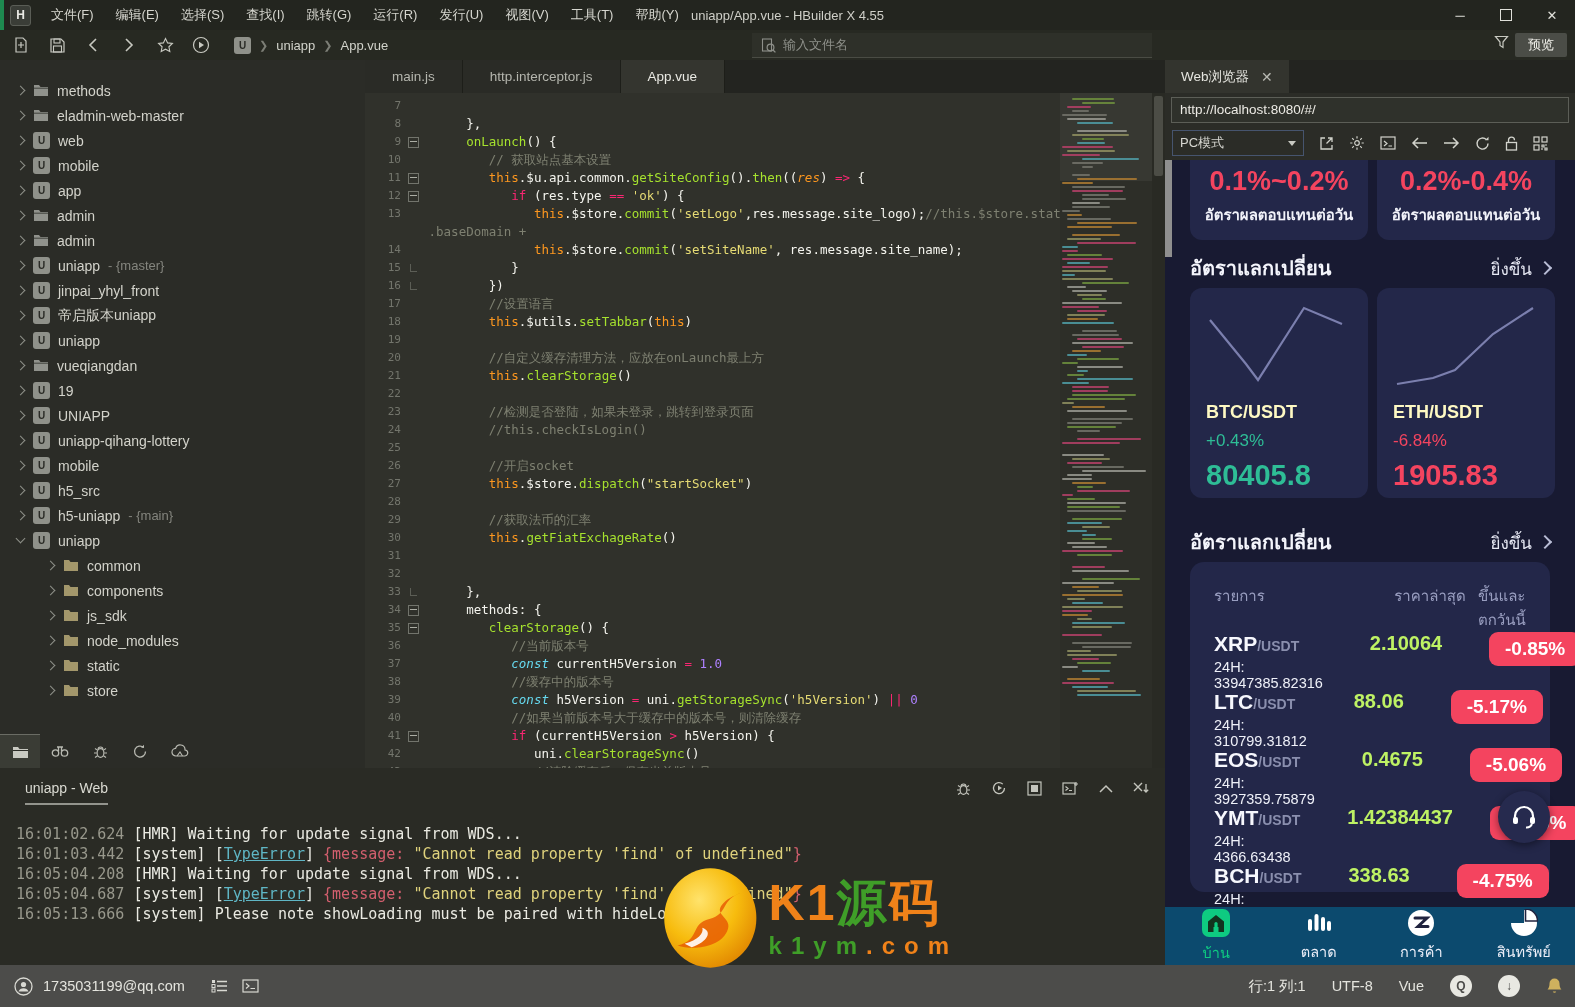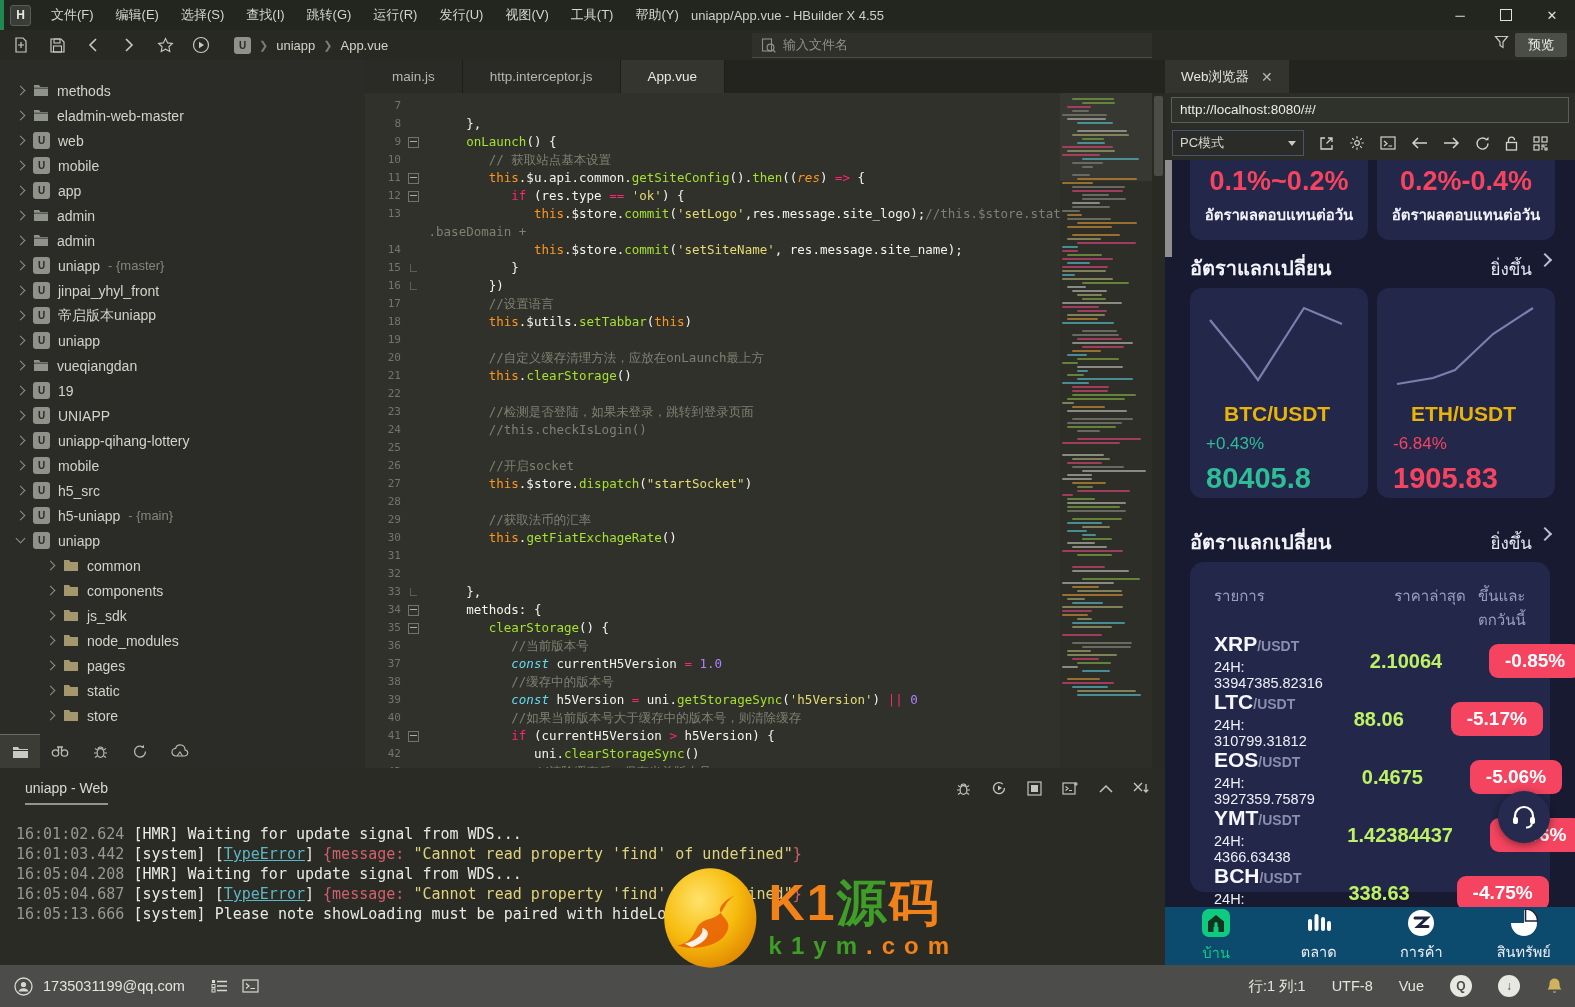--- a/index.html
+++ b/index.html
@@ -82,30 +82,30 @@
   .rp-tools{height:34px;background:#2b2c27;display:flex;align-items:center;padding:0 7px;gap:15px;color:#d2d3cc;border-bottom:1px solid #1e1f1a;}
   .mode-select{width:116px;height:24px;border:1px solid #46546e;background:#2b2c27;color:#d8d8d2;font-size:13px;display:flex;align-items:center;justify-content:space-between;padding:0 7px;}
   .caret-down{width:0;height:0;border-left:4px solid transparent;border-right:4px solid transparent;border-top:5px solid #c8c9c2;}
   .rp-content{position:absolute;left:0;top:100px;width:410px;height:747px;background:#181a32;overflow:hidden;color:#fff;}
   .rp-scrollthumb{position:absolute;left:0;top:0;width:7px;height:97px;background:#8f8f8f;}
   .ycard{position:absolute;top:-46px;width:178px;height:126px;background:#232749;border-radius:12px;text-align:center;}
   .ycard .rate{margin-top:52px;font-size:27px;font-weight:bold;color:#f4445f;}
   .ycard .ylab{margin-top:6px;font-size:15px;font-weight:bold;color:#f2f3fa;}
   .sec-head{position:absolute;left:25px;right:25px;display:flex;justify-content:space-between;align-items:center;}
   .sec-title{font-size:20px;font-weight:bold;color:#f4f5fc;}
-  .sec-more{font-size:17px;color:#e7e9f4;display:flex;gap:8px;}
+  .sec-more{font-size:17px;color:#e7e9f4;display:flex;align-items:center;gap:8px;}
   .sec-chev{width:8px;height:8px;border-right:2px solid #b9bdd6;border-top:2px solid #b9bdd6;transform:rotate(45deg);}
   .pcard{position:absolute;width:178px;height:210px;background:#232749;border-radius:12px;padding:14px 16px;box-sizing:border-box;}
-  .pcard .pname{font-size:21px;font-weight:bold;color:#eab308;margin-top:8px;margin-left:18px;}
+  .pcard .pname{font-size:18px;font-weight:bold;color:#fef9c3;margin-top:8px;}
   .pcard .pchg{font-size:17px;margin-top:8px;}
   .pcard .pprice{font-size:29px;font-weight:bold;margin-top:8px;}
   .up{color:#2ebd96}.down{color:#f4445f}
   .tcard{position:absolute;left:25px;width:360px;height:330px;background:#232749;border-radius:14px;box-sizing:border-box;padding:22px 24px;}
   .thead{display:flex;color:#999ec0;font-size:15px;}
-  .trow{display:flex;align-items:center;height:58px;gap:47px;}
+  .trow{display:flex;height:58px;gap:47px;}
   .tc1{width:168px;}
   .tc2{width:96px;text-align:center;font-size:20px;font-weight:bold;color:#bef264;}
   .tc3{flex:1;display:flex;justify-content:flex-end;}
   .sym{font-size:21px;font-weight:bold;color:#f6f7fd;}
   .pair{font-size:14px;color:#8a8fae;font-weight:bold;}
   .vol{font-size:14.5px;color:#eef0f8;margin-top:3px;}
   .badge{width:92px;height:34px;background:#f4445f;border-radius:9px;color:#fff;font-size:19px;font-weight:bold;display:flex;align-items:center;justify-content:center;}
   .float-btn{position:absolute;left:333px;top:631px;width:52px;height:52px;border-radius:50%;background:#262a4e;display:flex;align-items:center;justify-content:center;box-shadow:0 2px 8px rgba(0,0,0,.45);}
   .rp-nav{position:absolute;left:0;top:847px;width:410px;height:58px;background:#0c4a6e;display:flex;}
   .nav-item{flex:1;display:flex;flex-direction:column;align-items:center;justify-content:center;gap:3px;color:#eceef8;font-size:14.5px;}
@@ -385,29 +385,20 @@
           <span>js_sdk</span>
         </div>
         <div class="tree-row child">
           <span class="chev"></span>
           <span>
             <svg width="16" height="13" viewBox="0 0 16 13">
               <path d="M1 1h5l1.5 2H15v9H1z" fill="#a3976b"></path>
             </svg>
           </span>
           <span>node_modules</span>
-        </div>
-        <div class="tree-row child">
-          <span class="chev"></span>
-          <span>
-            <svg width="16" height="13" viewBox="0 0 16 13">
-              <path d="M1 1h5l1.5 2H15v9H1z" fill="#a3976b"></path>
-            </svg>
-          </span>
-          <span>pages</span>
         </div>
         <div class="tree-row child">
           <span class="chev"></span>
           <span>
             <svg width="16" height="13" viewBox="0 0 16 13">
               <path d="M1 1h5l1.5 2H15v9H1z" fill="#a3976b"></path>
             </svg>
           </span>
           <span>static</span>
         </div>

